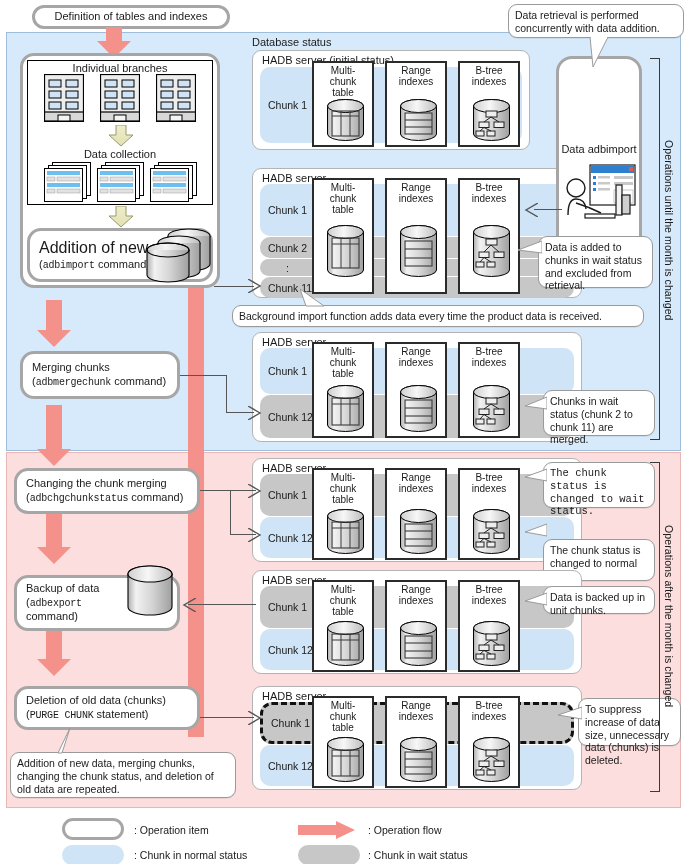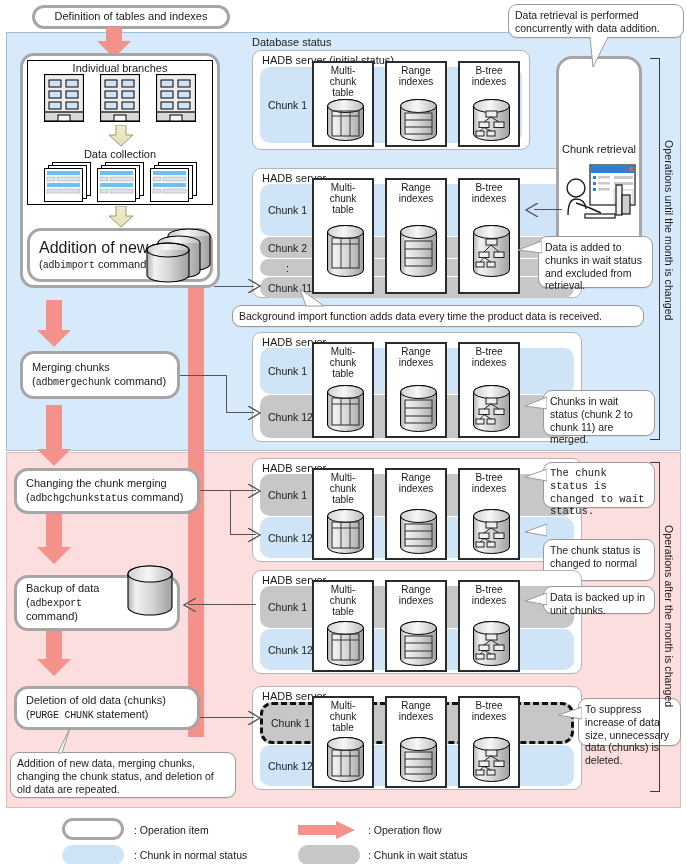--- a/index.html
+++ b/index.html
@@ -413,21 +413,21 @@
     <line x1="13" y1="33.5" x2="20" y2="38" stroke="#222" stroke-width="1"></line>
   </svg>
 </div>
 
 <div class="hline" style="left:214px; top:286px; width:40px;"></div>
 <svg class="abs" style="left:248px; top:279px;" width="14" height="14" viewBox="0 0 14 14">
   <path d="M0,0 L12,7 L0,14" fill="none" stroke="#555" stroke-width="1.4"></path>
 </svg>
 
 <div class="pill-op abs" style="left:556px; top:56px; width:86px; height:232px; border-radius:16px;"></div>
-<div class="abs" style="left:556px; top:143px; width:86px; text-align:center; font-size:11px;">Chunk retrieval</div>
+<div class="abs" style="left:556px; top:143px; width:86px; text-align:center; font-size:11px;">Data adbimport</div>
 <svg class="abs" style="left:563px; top:163px;" width="74" height="62" viewBox="0 0 74 62">
   <rect x="27" y="2" width="45" height="40" fill="#ffffff" stroke="#1a1a1a" stroke-width="1.2"></rect>
   <rect x="28" y="3" width="43" height="7" fill="#2f7fd0"></rect>
   <rect x="66" y="4" width="4" height="4" fill="#e05a4f"></rect>
   <rect x="30" y="13" width="3" height="3" fill="#2f7fd0"></rect>
   <rect x="35" y="13" width="12" height="2.5" fill="#c9c9c9"></rect>
   <rect x="30" y="19" width="3" height="3" fill="#2f7fd0"></rect>
   <rect x="35" y="19" width="12" height="2.5" fill="#c9c9c9"></rect>
   <rect x="30" y="25" width="3" height="3" fill="#2f7fd0"></rect>
   <rect x="35" y="25" width="12" height="2.5" fill="#c9c9c9"></rect>

